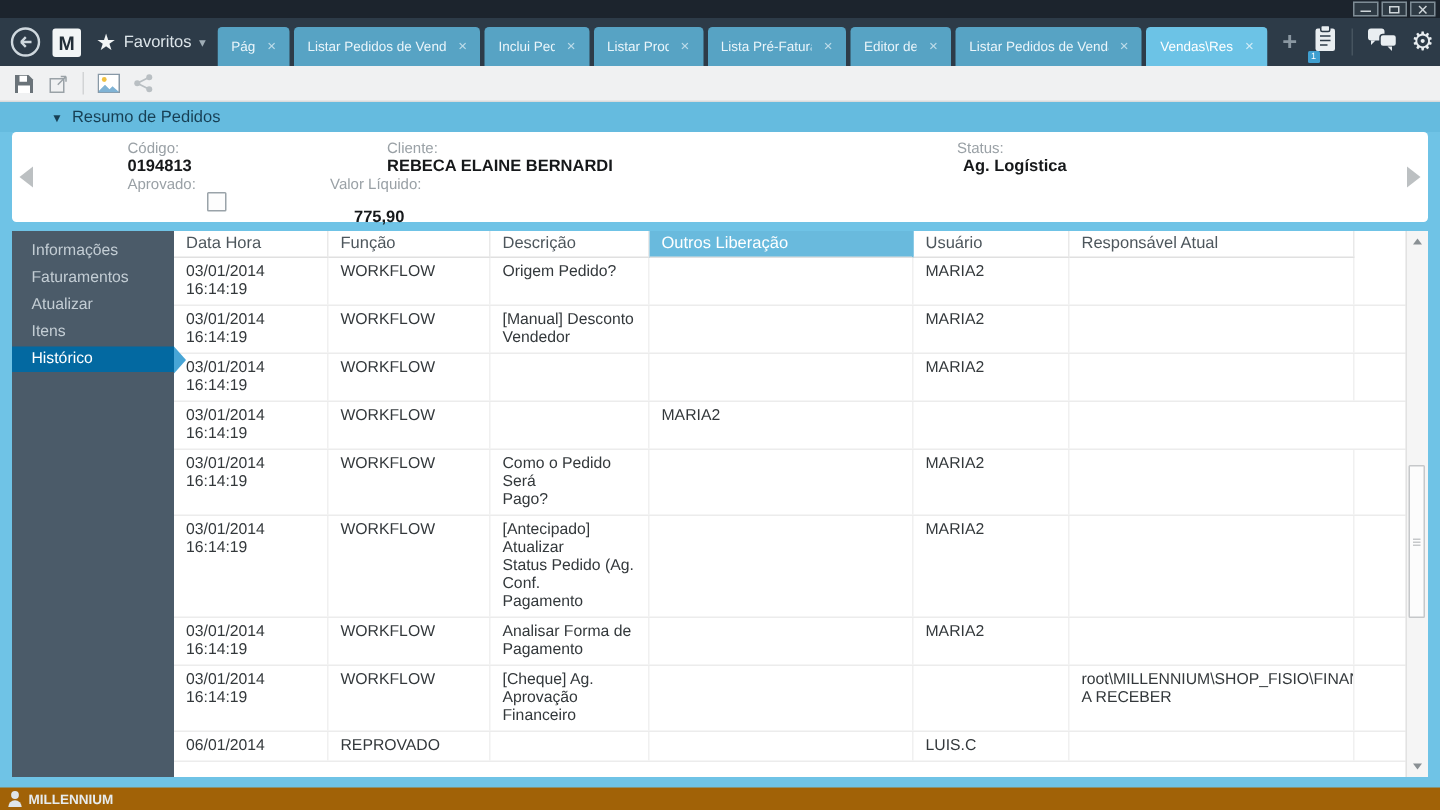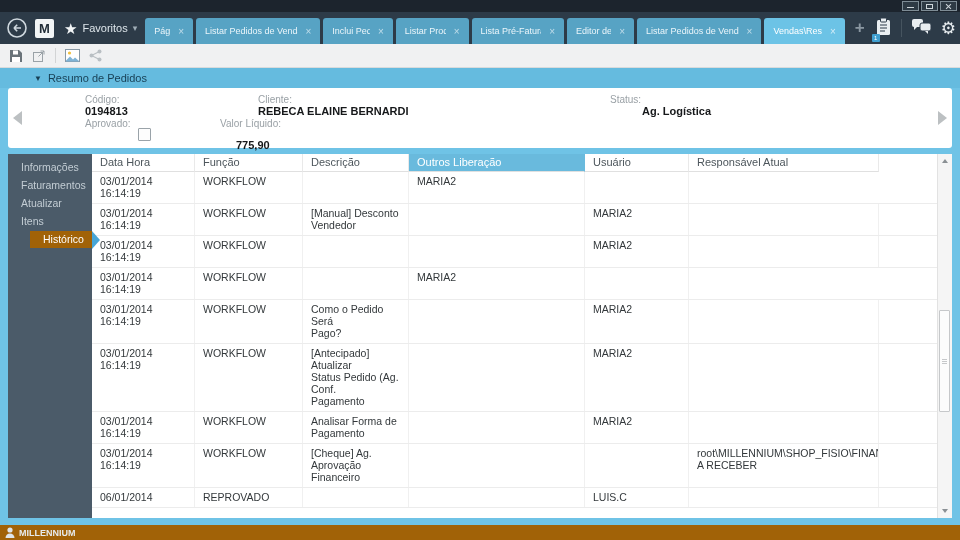--- a/index.html
+++ b/index.html
@@ -46,23 +46,23 @@
   .card { position:relative; height:60px; background:#ffffff; border-radius:3px; }
   .fld { position:absolute; font-size:10px; color:#9aa1a6; }
   .val { position:absolute; font-size:11px; color:#16181a; font-weight:700; }
   .checkbox { position:absolute; left:130px; top:40px; width:13px; height:13px; border:1px solid #9aa3a9; background:#fdfdfd; border-radius:1px; cursor:pointer; }
   .nav-arrow { position:absolute; top:50%; margin-top:-7px; width:0; height:0; cursor:pointer; }
   .nav-arrow.left  { left:5px;  border-right:9px solid #bcc0c2; border-top:7px solid transparent; border-bottom:7px solid transparent; }
   .nav-arrow.right { right:5px; border-left:9px solid #bcc0c2; border-top:7px solid transparent; border-bottom:7px solid transparent; }
 
   
   .content { display:flex; height:364px; margin-top:6px; }
-  .sidebar { width:84px; background:#4b5b69; padding-top:5px; position:relative; z-index:2; }
+  .sidebar { width:108px; background:#4b5b69; padding-top:5px; position:relative; z-index:2; }
   .side-item { height:17px; line-height:17px; padding-left:13px; color:#c3cdd4; font-size:10.5px; margin-bottom:1px; position:relative; cursor:pointer; }
-  .side-item.active { background:#a16207; color:#ffffff;margin-left:22px; }
+  .side-item.active { background:#0369a1; color:#ffffff; }
   .side-item.active::after { content:""; position:absolute; left:100%; top:50%; margin-top:-9px; border-left:8px solid #47a5d6; border-top:9px solid transparent; border-bottom:9px solid transparent; }
 
   .table-area { flex:1; background:#ffffff; position:relative; overflow:hidden; }
   .trow { display:grid; grid-template-columns:103px 108px 106px 176px 104px 190px 1fr; }
   .thead { height:18px; }
   .th { font-size:11px; color:#4d565c; padding:2px 8px; border-bottom:1px solid #e0e0e0; border-right:1px solid #e9e9e9; white-space:nowrap; overflow:hidden; cursor:pointer; }
   .th.hl { background:#69badd; color:#ffffff; border-right-color:#69badd; }
   .row { border-bottom:1px solid #ececec; cursor:pointer; }
   .td { font-size:10.5px; color:#33383b; padding:3px 8px 4px; border-right:1px solid #f0f0f0; white-space:pre-line; min-height:18px; line-height:12px; overflow:hidden; }
   .td.filler { border-right:none; }
@@ -213,21 +213,21 @@
     <div class="card">
       <div class="nav-arrow left"></div>
       <div class="nav-arrow right"></div>
 
       <span class="fld" style="left:77px; top:6px;">Código:</span>
       <span class="val" style="left:77px; top:17px;">0194813</span>
 
       <span class="fld" style="left:250px; top:6px;">Cliente:</span>
       <span class="val" style="left:250px; top:17px;">REBECA ELAINE BERNARDI</span>
 
-      <span class="fld" style="left:602px; top:6px;">Status:</span>
+      <span class="fld" style="left:630px; top:6px;">Status:</span>
       <span class="val" style="left:634px; top:17px;">Ag. Logística</span>
 
       <span class="fld" style="left:77px; top:30px;">Aprovado:</span>
       <span class="checkbox"></span>
 
       <span class="fld" style="left:212px; top:30px;">Valor Líquido:</span>
       <span class="val" style="left:228px; top:51px;text-align:center;">775,90</span>
     </div>
 
     <div class="content">
@@ -282,20 +282,21 @@
             <div class="th">
               <span>Responsável Atual</span>
             </div>
           </div>
 
         <div class="tbody">
 
             <div class="trow row">
               <div class="td">03/01/2014 16:14:19</div>
               <div class="td">WORKFLOW</div>
+              <div class="td">Origem Pedido?</div>
               <div class="td"></div>
               <div class="td">MARIA2</div>
               <div class="td"></div>
               <div class="td filler"></div>
             </div>
 
             <div class="trow row">
               <div class="td">03/01/2014 16:14:19</div>
               <div class="td">WORKFLOW</div>
               <div class="td">[Manual] Desconto

